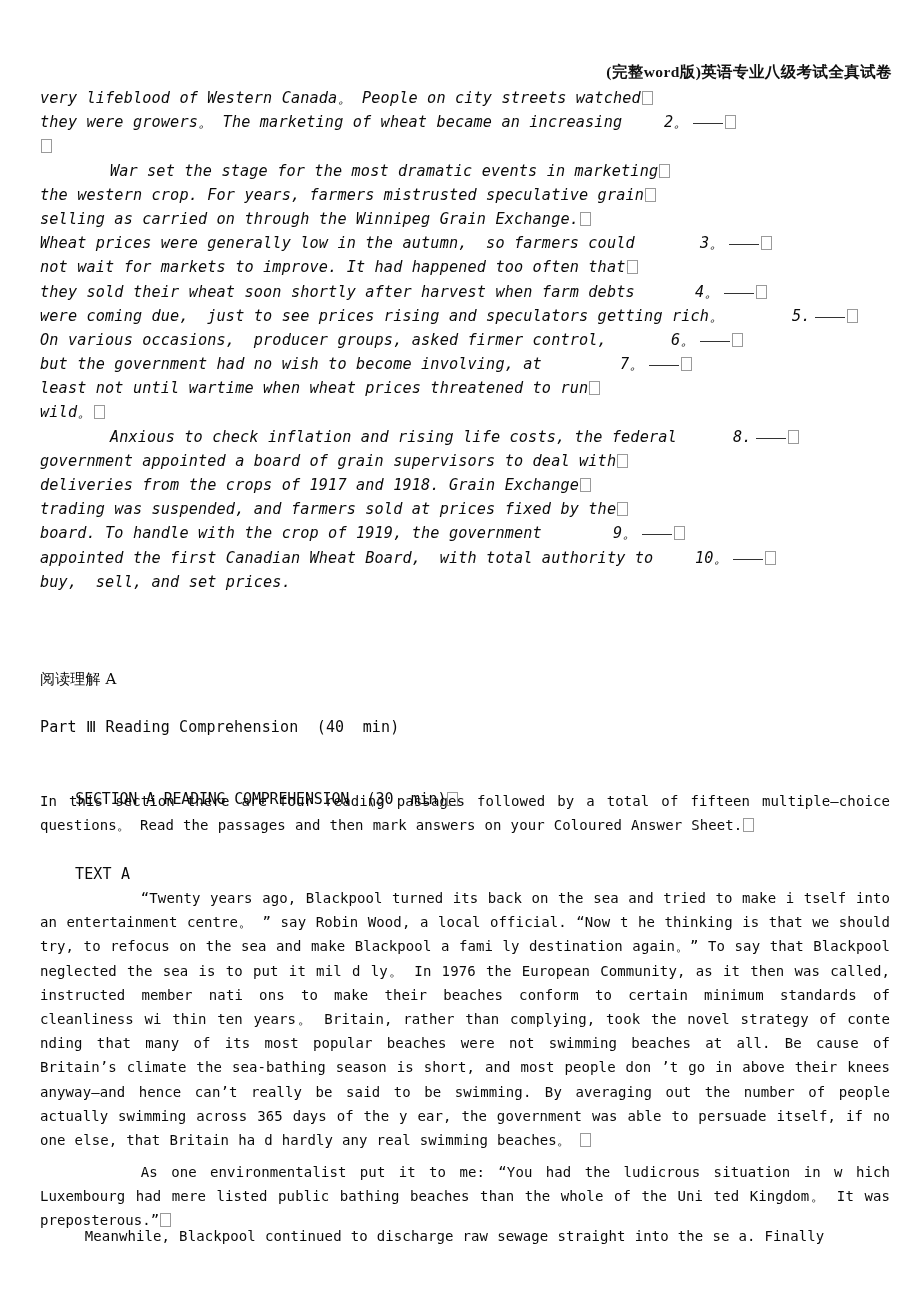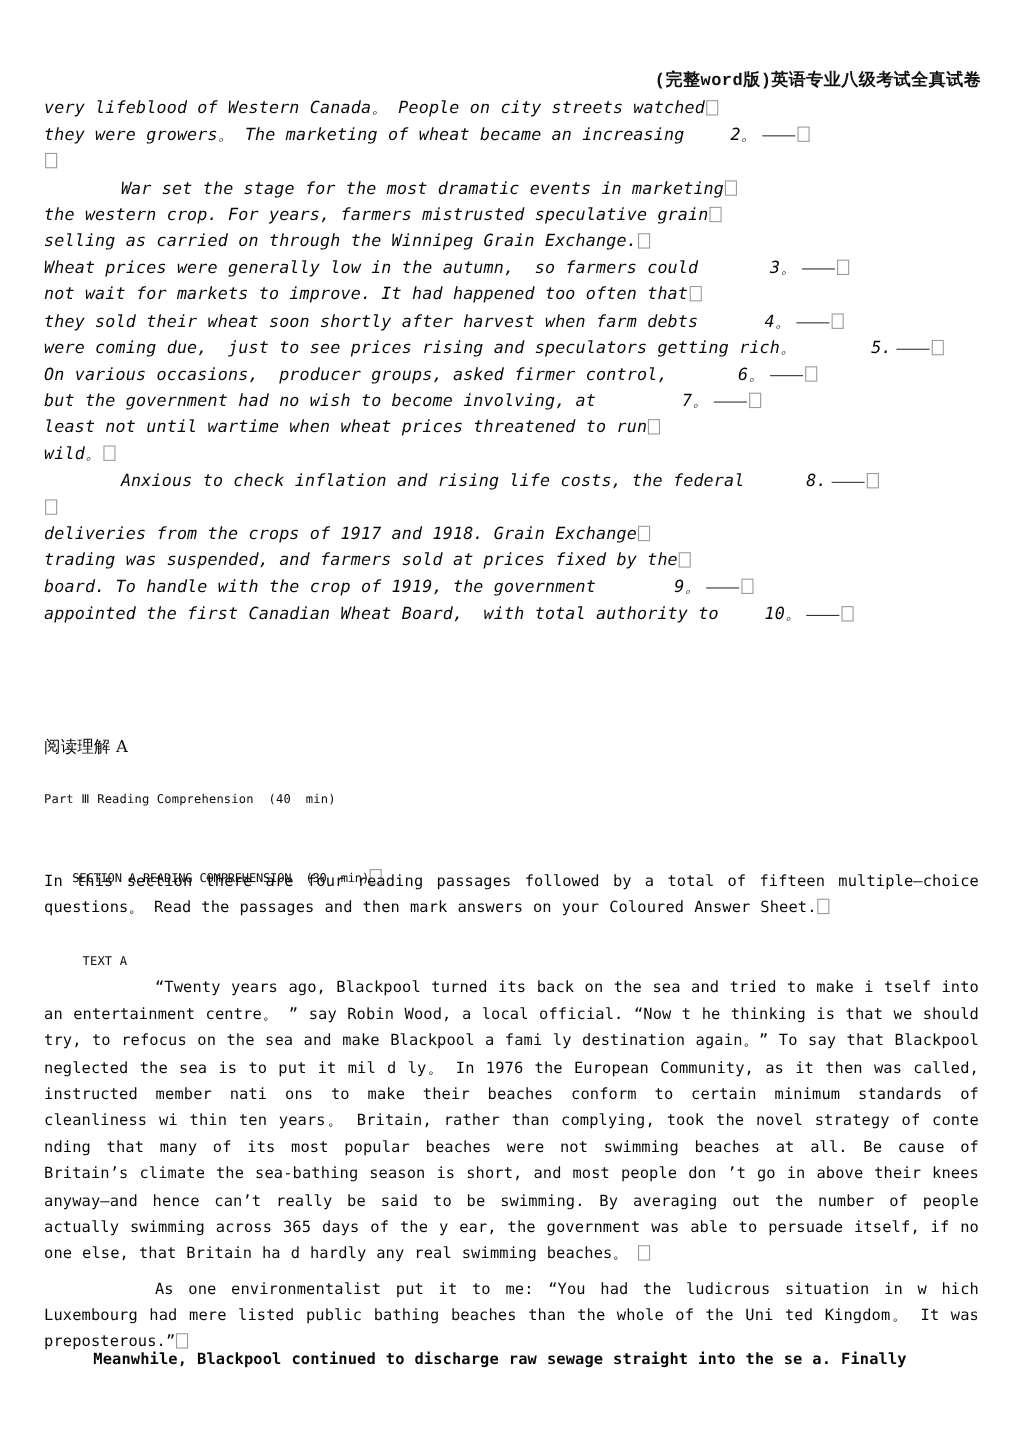--- a/index.html
+++ b/index.html
@@ -21,21 +21,21 @@
   .page {
     position: absolute;
     inset: 0;
   }
 
   
   .doc-header {
     position: absolute;
     top: 62px;
     right: 28px;
-    font-family: Liberation Mono, monospace;
+    font-family: Liberation Serif, serif;
     font-size: 15.5px;
     font-weight: 700;
     letter-spacing: 0.4px;
     white-space: nowrap;
     color: #111;
   }
 
   
   .proof-block {
     position: absolute;
@@ -80,21 +80,21 @@
     width: 30px;
     border-bottom: 1.4px solid #333;
     margin: 0 1px 0 4px;
     vertical-align: 3px;
   }
 
   
   .tline {
     position: absolute;
     left: 40px;
-    font-size: 11px;
+    font-size: 15px;
     line-height: 24.2px;
     white-space: pre;
     letter-spacing: 0.15px;
   }
 
   .cjk {
     font-family: "DejaVu Serif", "Liberation Serif", serif;
     font-size: 15px;
     text-align: right;
   }
@@ -131,38 +131,39 @@
       <div class="pline"><span class="body">selling as carried on through the Winnipeg Grain Exchange.</span><span class="glyph-box"></span></div>
       <div class="pline"><span class="body">Wheat prices were generally low in the autumn,  so farmers could</span><span class="blank-marker" style="left: 660px;"><span class="num">3。</span><span class="rule"></span><span class="glyph-box"></span></span></div>
       <div class="pline"><span class="body">not wait for markets to improve. It had happened too often that</span><span class="glyph-box"></span></div>
       <div class="pline"><span class="body">they sold their wheat soon shortly after harvest when farm debts</span><span class="blank-marker" style="left: 655px;"><span class="num">4。</span><span class="rule"></span><span class="glyph-box"></span></span></div>
       <div class="pline"><span class="body">were coming due,  just to see prices rising and speculators getting rich。</span><span class="blank-marker" style="left: 752px;"><span class="num">5.</span><span class="rule"></span><span class="glyph-box"></span></span></div>
       <div class="pline"><span class="body">On various occasions,  producer groups, asked firmer control,</span><span class="blank-marker" style="left: 631px;"><span class="num">6。</span><span class="rule"></span><span class="glyph-box"></span></span></div>
       <div class="pline"><span class="body">but the government had no wish to become involving, at</span><span class="blank-marker" style="left: 580px;"><span class="num">7。</span><span class="rule"></span><span class="glyph-box"></span></span></div>
       <div class="pline"><span class="body">least not until wartime when wheat prices threatened to run</span><span class="glyph-box"></span></div>
       <div class="pline"><span class="body">wild。</span><span class="glyph-box"></span></div>
       <div class="pline"><span class="indent"></span><span class="body">Anxious to check inflation and rising life costs, the federal</span><span class="blank-marker" style="left: 693px;"><span class="num">8.</span><span class="rule"></span><span class="glyph-box"></span></span></div>
-      <div class="pline"><span class="glyph-box"></span></div>
+      <div class="pline"><span class="body">government appointed a board of grain supervisors to deal with</span><span class="glyph-box"></span></div>
       <div class="pline"><span class="body">deliveries from the crops of 1917 and 1918. Grain Exchange</span><span class="glyph-box"></span></div>
       <div class="pline"><span class="body">trading was suspended, and farmers sold at prices fixed by the</span><span class="glyph-box"></span></div>
       <div class="pline"><span class="body">board. To handle with the crop of 1919, the government</span><span class="blank-marker" style="left: 573px;"><span class="num">9。</span><span class="rule"></span><span class="glyph-box"></span></span></div>
       <div class="pline"><span class="body">appointed the first Canadian Wheat Board,  with total authority to</span><span class="blank-marker" style="left: 655px;"><span class="num">10。</span><span class="rule"></span><span class="glyph-box"></span></span></div>
+      <div class="pline"><span class="body">buy,  sell, and set prices.</span></div>
     </div>
 
   <div class="tline cjk" style="top:667px;">阅读理解 A</div>
 
   <div class="tline" style="top:715px;">Part Ⅲ Reading Comprehension  (40  min)</div>
 
   <div class="tline" style="top:763px; letter-spacing:-0.2px;">
     <span>SECTION A READING COMPREHENSION  (30  min)</span><span class="glyph-box"></span>
   </div>
 
   <div class="para" style="top:789px;"><span>In  this  section  there  are  four  reading  passages  followed  by  a  total  of  fifteen multiple—choice questions。 Read the passages and then mark answers on your Coloured Answer Sheet.</span><span class="glyph-box"></span></div>
 
   <div class="tline" style="top:862px; left:75px;">TEXT A</div>
 
   <div class="para" style="top:886px;"><span class="indent-2"></span><span>“Twenty years ago,  Blackpool turned its back on the sea and tried to make i tself into an entertainment centre。 ” say Robin Wood,  a local official. “Now t he thinking is that we should try, to refocus on the sea and make Blackpool a fami ly destination again。” To say that Blackpool neglected the sea is to put it mil d ly。 In 1976 the European Community, as it then was called,  instructed member nati ons to make their beaches conform to certain minimum standards of cleanliness wi thin ten years。 Britain,  rather than complying,  took the novel strategy of conte nding that many of its most popular beaches were not swimming beaches at all. Be cause of Britain’s climate the sea-bathing season is short, and most people don ’t go in above their knees anyway—and hence can’t really be said to be swimming. By averaging out the number of people actually swimming across 365 days of the y ear,  the government was able to persuade itself,  if no one else, that Britain ha d hardly any real swimming beaches。</span><span class="wide-space"></span><span class="glyph-box"></span></div>
 
   <div class="para" style="top:1160px;"><span class="indent-2"></span><span>As one environmentalist put it to me:  “You had the ludicrous situation in w hich Luxembourg had mere listed public bathing beaches than the whole of the Uni ted Kingdom。 It was preposterous.”</span><span class="glyph-box"></span></div>
 
-  <div class="para" style="top:1224px; text-align:left;font-weight:bold;"><span class="indent-1"></span><span>Meanwhile, Blackpool continued to discharge raw sewage straight into the se a. Finally</span></div>
+  <div class="para" style="top:1224px; text-align:left;"><span class="indent-1"></span><span>Meanwhile, Blackpool continued to discharge raw sewage straight into the se a. Finally</span></div>
 
 </div>
 
 </body></html>

